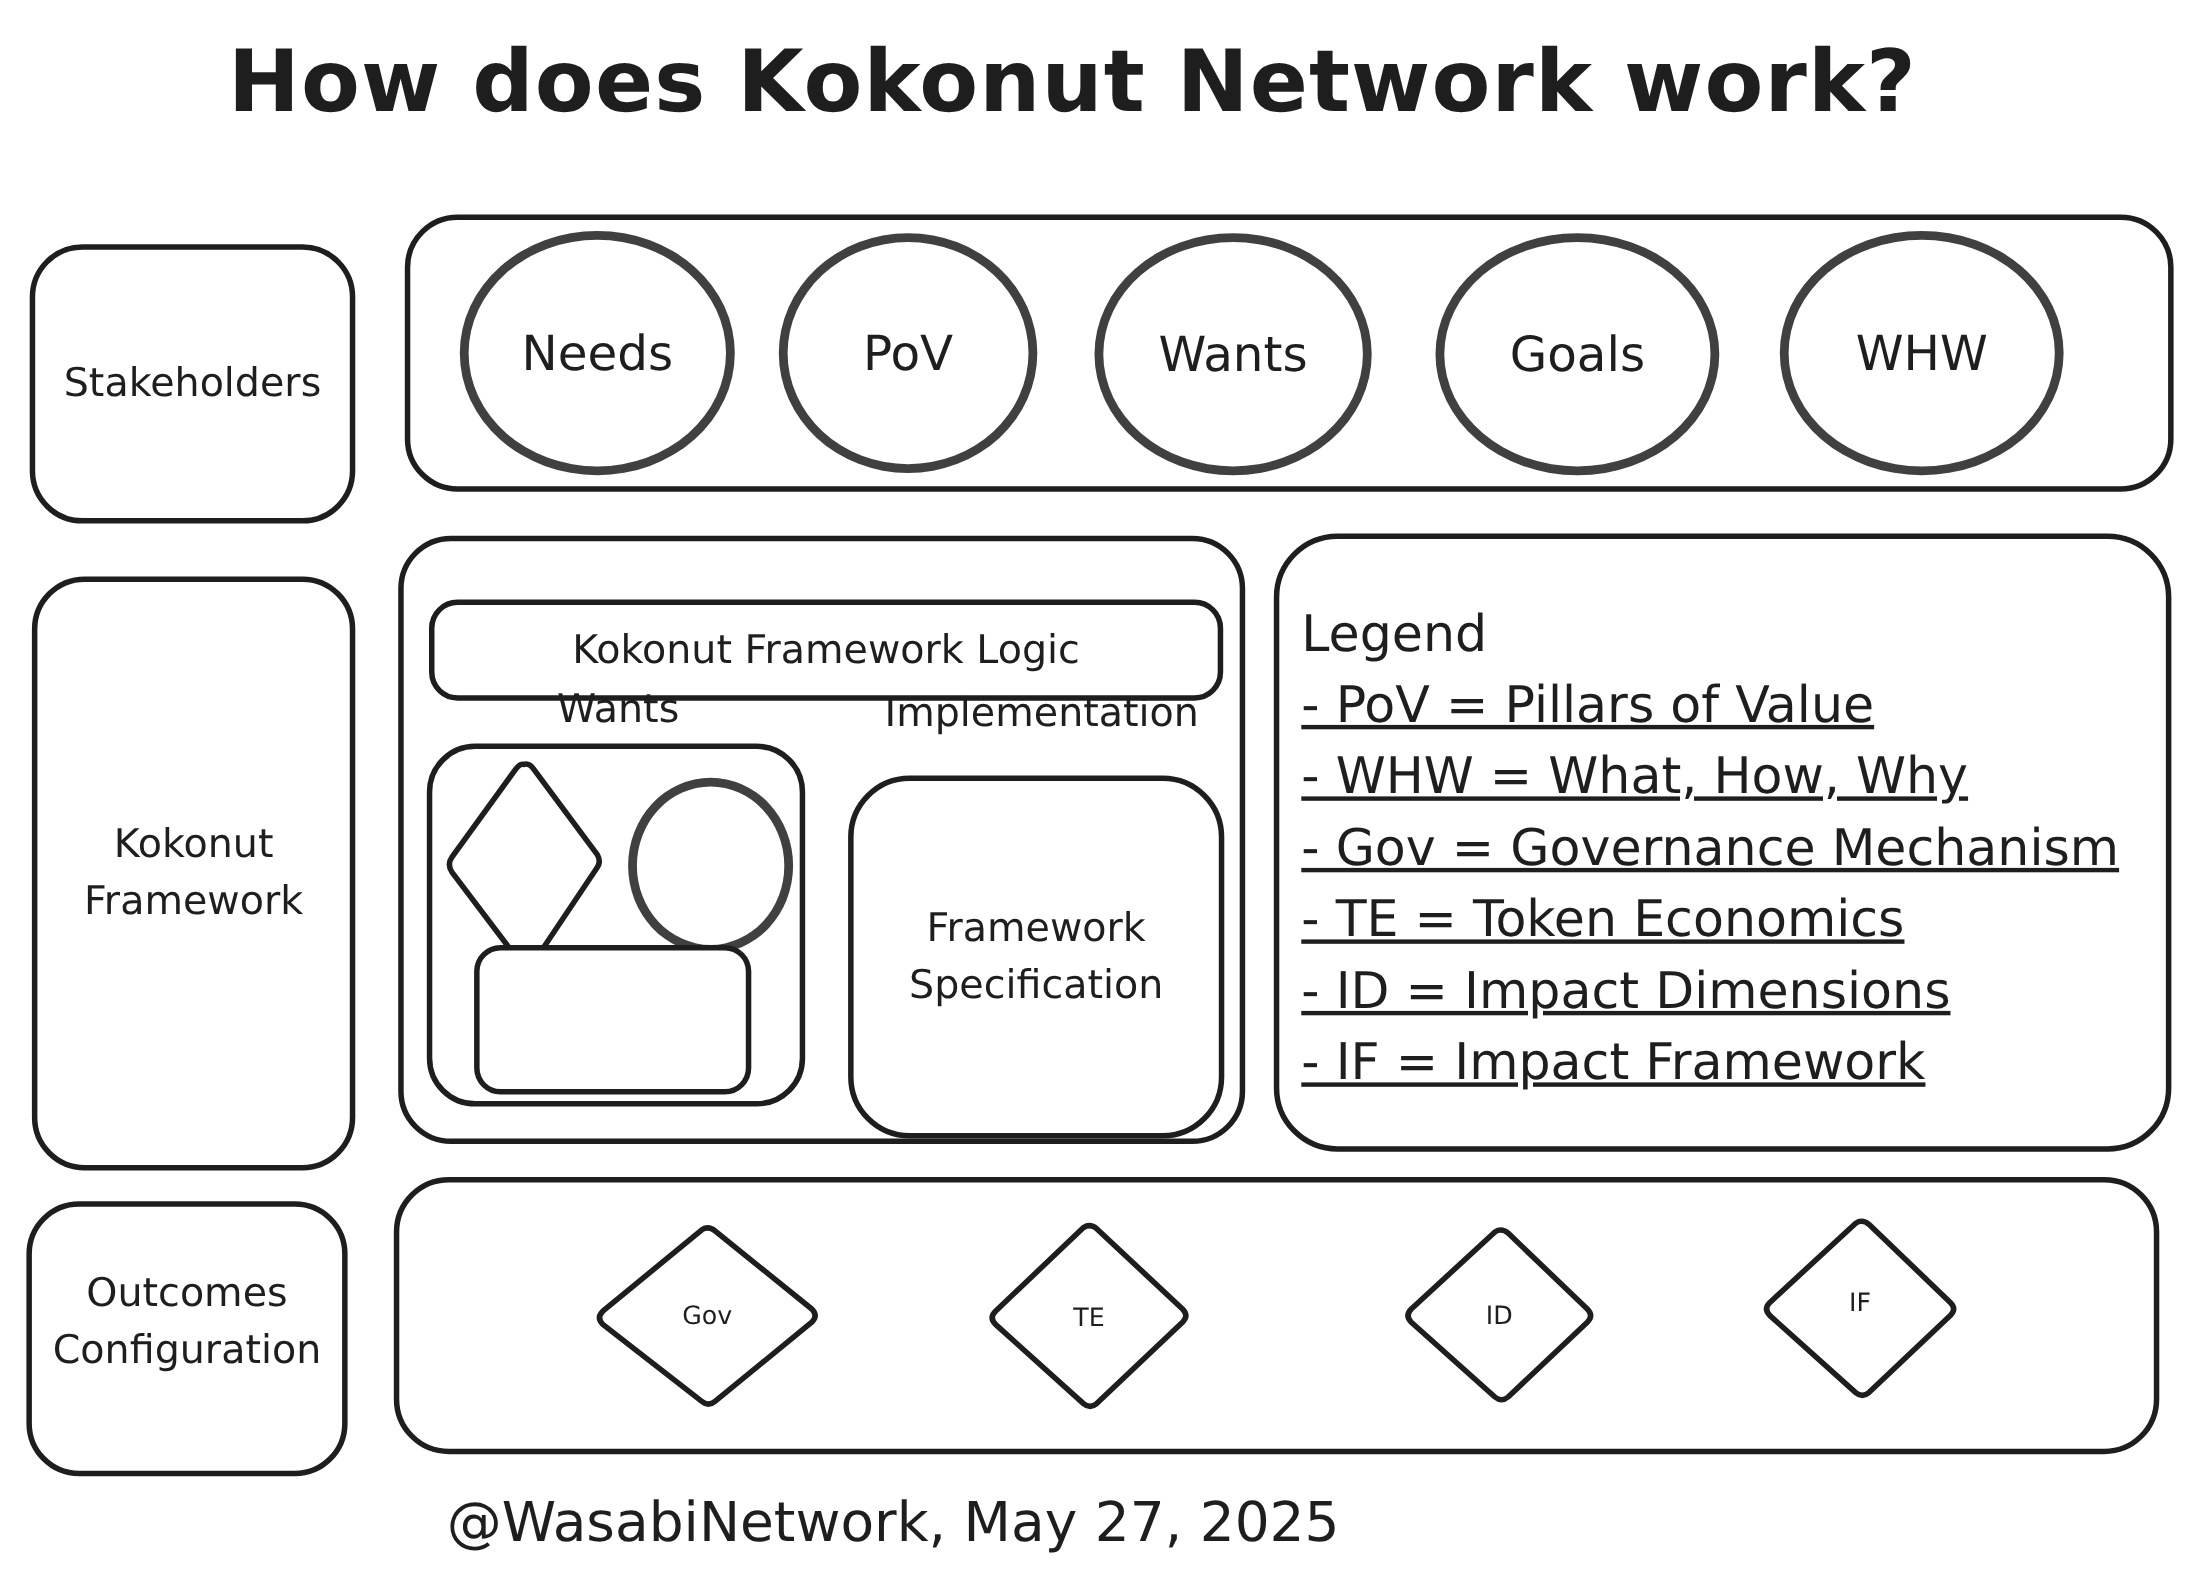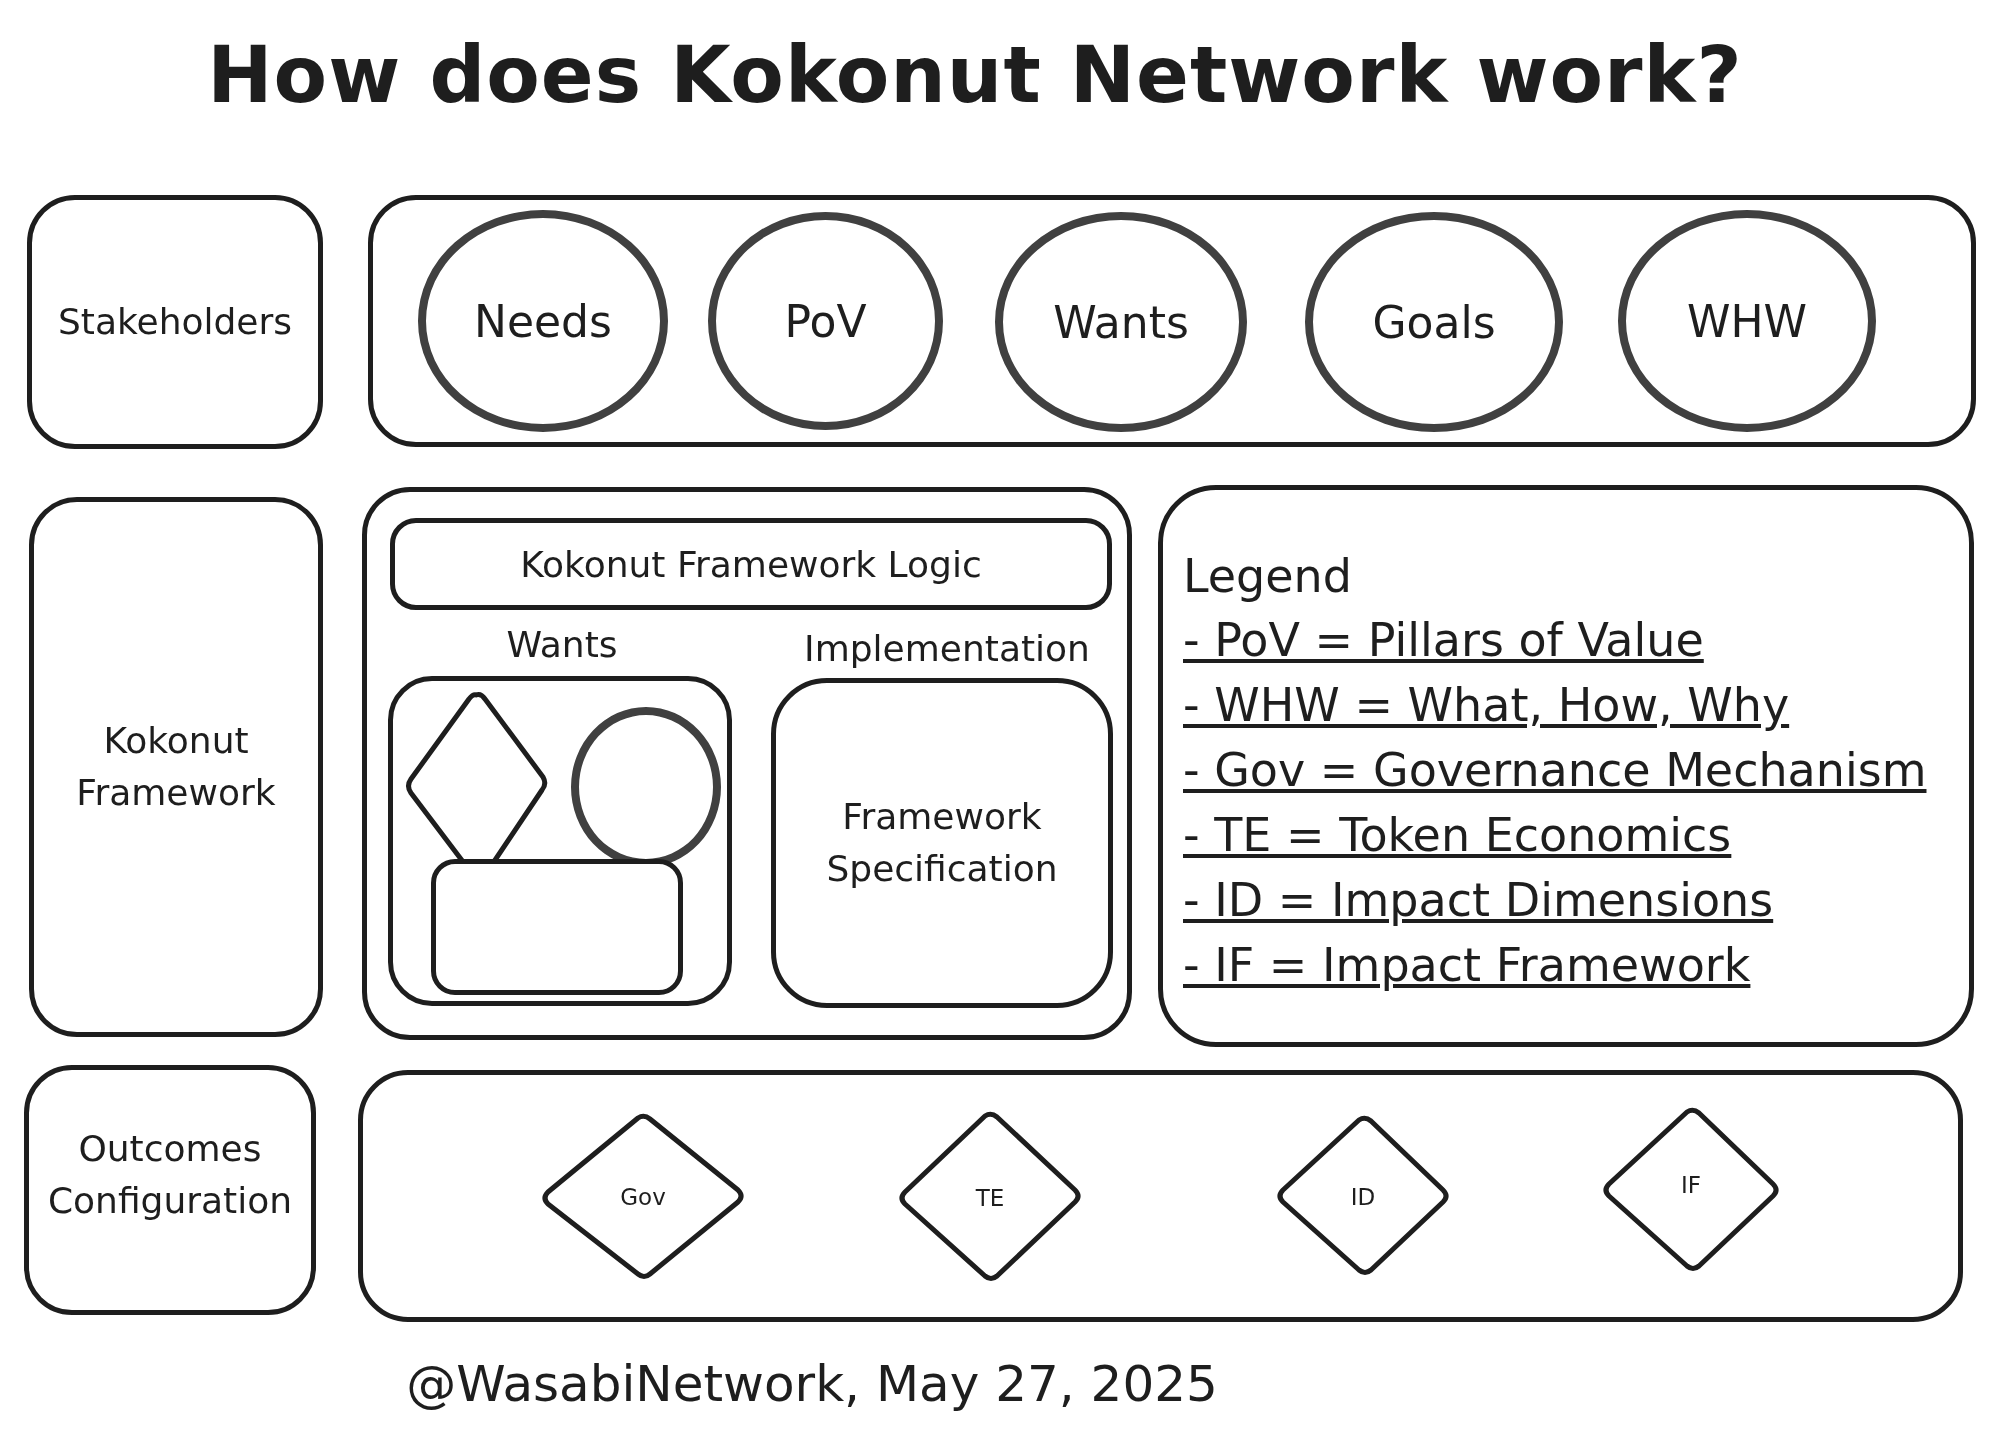--- a/index.html
+++ b/index.html
@@ -1,20 +1,20 @@
 <!DOCTYPE html>
 <html><head>
 <meta charset="utf-8">
 <style>
   html, body { margin: 0; padding: 0; background: #ffffff; }
   body { width: 2000px; height: 1444px; position: relative; overflow: hidden;
          font-family: "DejaVu Sans", sans-serif; color: #1e1e1e; }
   .abs { position: absolute; box-sizing: border-box; }
   .box { position: absolute; box-sizing: border-box; border: 5px solid #1e1e1e; border-radius: 48px; background: #fff; }
-  .center-text { display: flex; align-items: center; justify-content: center; text-align: center; }
+  .center-text { display: flex; align-items: center; justify-content: center; text-align: center; margin-top: 27px; }
   .title { left: 0; top: 30px; width: 1950px; text-align: center; font-size: 78px; font-weight: bold; letter-spacing: 1px; }
   .label { font-size: 36px; line-height: 1.45; }
   .circle { position: absolute; box-sizing: border-box; border: 8px solid #404040; border-radius: 50%; display: flex; align-items: center; justify-content: center; font-size: 44px; }
   .diamond-wrap { position: absolute; display: flex; align-items: center; justify-content: center; }
   .diamond-wrap svg { position: absolute; left: 0; top: 0; }
   .diamond-label { position: relative; font-size: 23px; }
   .legend { padding: 54px 0 0 20px; }
   .legend-title { font-size: 46px; line-height: 64px; }
   .legend-item { font-size: 46px; line-height: 65px; white-space: nowrap; text-decoration: underline; }
   .footer { left: 0; top: 1355px; width: 1624px; text-align: center; font-size: 50px; }

